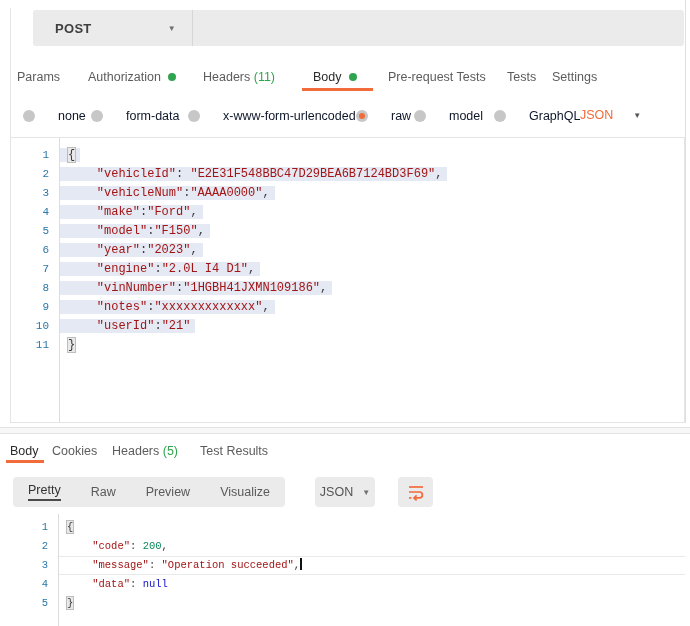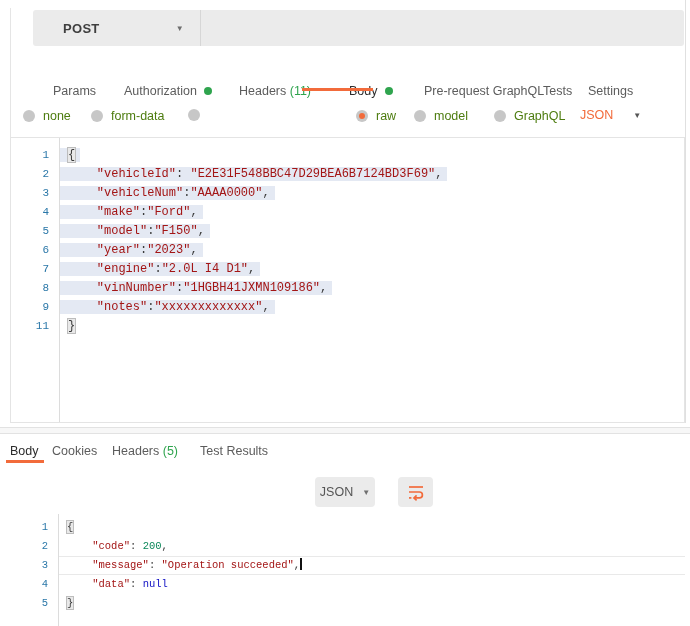--- a/index.html
+++ b/index.html
@@ -8,34 +8,34 @@
 
   
   .pane-border-left{position:absolute;left:10px;top:8px;height:415px;border-left:1px solid #e5e5e5;}
   .pane-border-right{position:absolute;left:685px;top:0;height:423px;border-left:1px solid #e0e0e0;}
 
   
   .url-bar{position:absolute;left:33px;top:10px;width:651px;height:36px;background:#ebebeb;
            border-radius:3px;display:flex;align-items:center;box-sizing:border-box;}
   .method{width:160px;height:100%;display:flex;align-items:center;justify-content:space-between;
           padding:0 16px 0 22px;box-sizing:border-box;border-right:1px solid #d6d6d6;
-          font-size:13px;font-weight:600;color:#3f3f3f;letter-spacing:.3px;cursor:pointer;margin-left:8px;}
+          font-size:13px;font-weight:600;color:#3f3f3f;letter-spacing:.3px;cursor:pointer;}
   .chev{font-size:8px;color:#6f6f6f;}
   .url-text{padding-left:10px;font-size:13px;color:#2e2e2e;}
 
   
-  .rtab{position:absolute;top:84px;font-size:12.5px;color:#5c5c5c;white-space:nowrap;cursor:pointer;margin-left:36px;}
+  .rtab{position:absolute;top:70px;font-size:12.5px;color:#5c5c5c;white-space:nowrap;cursor:pointer;}
   .rtab.active{color:#2b2b2b;}
   .dot{display:inline-block;width:8px;height:8px;border-radius:50%;background:#2fa44e;margin-left:7px;}
   .count{color:#2fa44e;}
   .tab-underline{position:absolute;left:302px;top:88px;width:71px;height:3px;background:#f26b3b;}
 
   
-  .bmode{position:absolute;top:109px;display:flex;align-items:center;gap:8px;
-         font-size:12.5px;color:#4d7c0f;cursor:pointer;justify-content:center;}
+  .bmode{position:absolute;top:109px;display:flex;align-items:center;gap:23px;
+         font-size:12.5px;color:#0f172a;cursor:pointer;justify-content:center;}
   .rad{width:12px;height:12px;border-radius:50%;background:#c7c7c7;position:relative;flex:0 0 12px;}
   .rad.on::after{content:"";position:absolute;left:3px;top:3px;width:6px;height:6px;border-radius:50%;background:#f26b3b;}
   .lang-select{position:absolute;left:580px;top:108px;display:flex;align-items:center;gap:20px;
                font-size:12.5px;color:#f26b3b;cursor:pointer;}
   .lang-select .chev{color:#555;}
 
   
   .editor{position:absolute;left:10px;top:137px;width:675px;height:286px;box-sizing:border-box;
           border:1px solid #e4e4e4;padding-top:8px;background:#fff;}
   .editor2{position:absolute;left:10px;top:514px;width:675px;height:112px;box-sizing:border-box;
@@ -89,35 +89,36 @@
     <div class="method">
       <span>POST</span>
       <span class="chev">▼</span>
     </div>
   </div>
 
   <span class="rtab" style="left:17px">Params</span>
   <span class="rtab" style="left:88px"><span>Authorization</span><span class="dot"></span></span>
   <span class="rtab" style="left:203px"><span>Headers</span> <span class="count">(11)</span></span>
   <span class="rtab active" style="left:313px"><span>Body</span><span class="dot"></span></span>
-  <span class="rtab" style="left:388px">Pre-request GraphQL</span>
+  <span class="rtab" style="left:388px">Pre-request Tests</span>
   <span class="rtab" style="left:507px">Tests</span>
   <span class="rtab" style="left:552px">Settings</span>
   <div class="tab-underline"></div>
 
   <span class="bmode" style="left:23px">
       <span class="rad"></span>
       <span>none</span>
     </span>
   <span class="bmode" style="left:91px">
       <span class="rad"></span>
       <span>form-data</span>
     </span>
   <span class="bmode" style="left:188px">
       <span class="rad"></span>
+      <span>x-www-form-urlencoded</span>
     </span>
   <span class="bmode" style="left:356px">
       <span class="rad on"></span>
       <span>raw</span>
     </span>
   <span class="bmode" style="left:414px">
       <span class="rad"></span>
       <span>model</span>
     </span>
   <span class="bmode" style="left:494px">
@@ -160,35 +161,45 @@
       <div class="gut">7</div>
       <div class="code"><span class="ls sel"><span class="tok-red">    "engine"</span><span class="tok-pn">:</span><span class="tok-red">"2.0L I4 D1"</span><span class="tok-pn">,</span></span></div>
     </div>
     <div class="crow">
       <div class="gut">8</div>
       <div class="code"><span class="ls sel"><span class="tok-red">    "vinNumber"</span><span class="tok-pn">:</span><span class="tok-red">"1HGBH41JXMN109186"</span><span class="tok-pn">,</span></span></div>
     </div>
     <div class="crow">
       <div class="gut">9</div>
       <div class="code"><span class="ls sel"><span class="tok-red">    "notes"</span><span class="tok-pn">:</span><span class="tok-red">"xxxxxxxxxxxxx"</span><span class="tok-pn">,</span></span></div>
+    </div>
+    <div class="crow">
+      <div class="gut">10</div>
+      <div class="code"><span class="ls sel"><span class="tok-red">    "userId"</span><span class="tok-pn">:</span><span class="tok-red">"21"</span><span class="tok-pn"></span></span></div>
     </div>
     <div class="crow">
       <div class="gut">11</div>
       <div class="code"><span class="ls"><span class="bracket tok-pn">}</span></span></div>
     </div>
   </div>
 
   <div class="pane-divider"></div>
 
   <span class="stab active" style="left:10px">Body</span>
   <span class="stab" style="left:52px">Cookies</span>
   <span class="stab" style="left:112px"><span>Headers</span> <span class="count">(5)</span></span>
   <span class="stab" style="left:200px">Test Results</span>
   <div class="resp-underline"></div>
 
+  <div class="view-group">
+    <span class="vopt active">Pretty</span>
+    <span class="vopt">Raw</span>
+    <span class="vopt">Preview</span>
+    <span class="vopt">Visualize</span>
+  </div>
   <div class="lang-group">
     <span>JSON</span>
     <span class="chev">▼</span>
   </div>
   <div class="wrap-btn">
     <svg width="18" height="18" viewBox="0 0 18 18">
       <g fill="none" stroke="#f26b3b" stroke-width="1.7">
         <path d="M2 4 H16"></path>
         <path d="M2 9 H12.5 a2.9 2.9 0 0 1 0 5.8 H7.2"></path>
         <path d="M9.6 12.4 L7 14.9 L9.6 17.3"></path>

